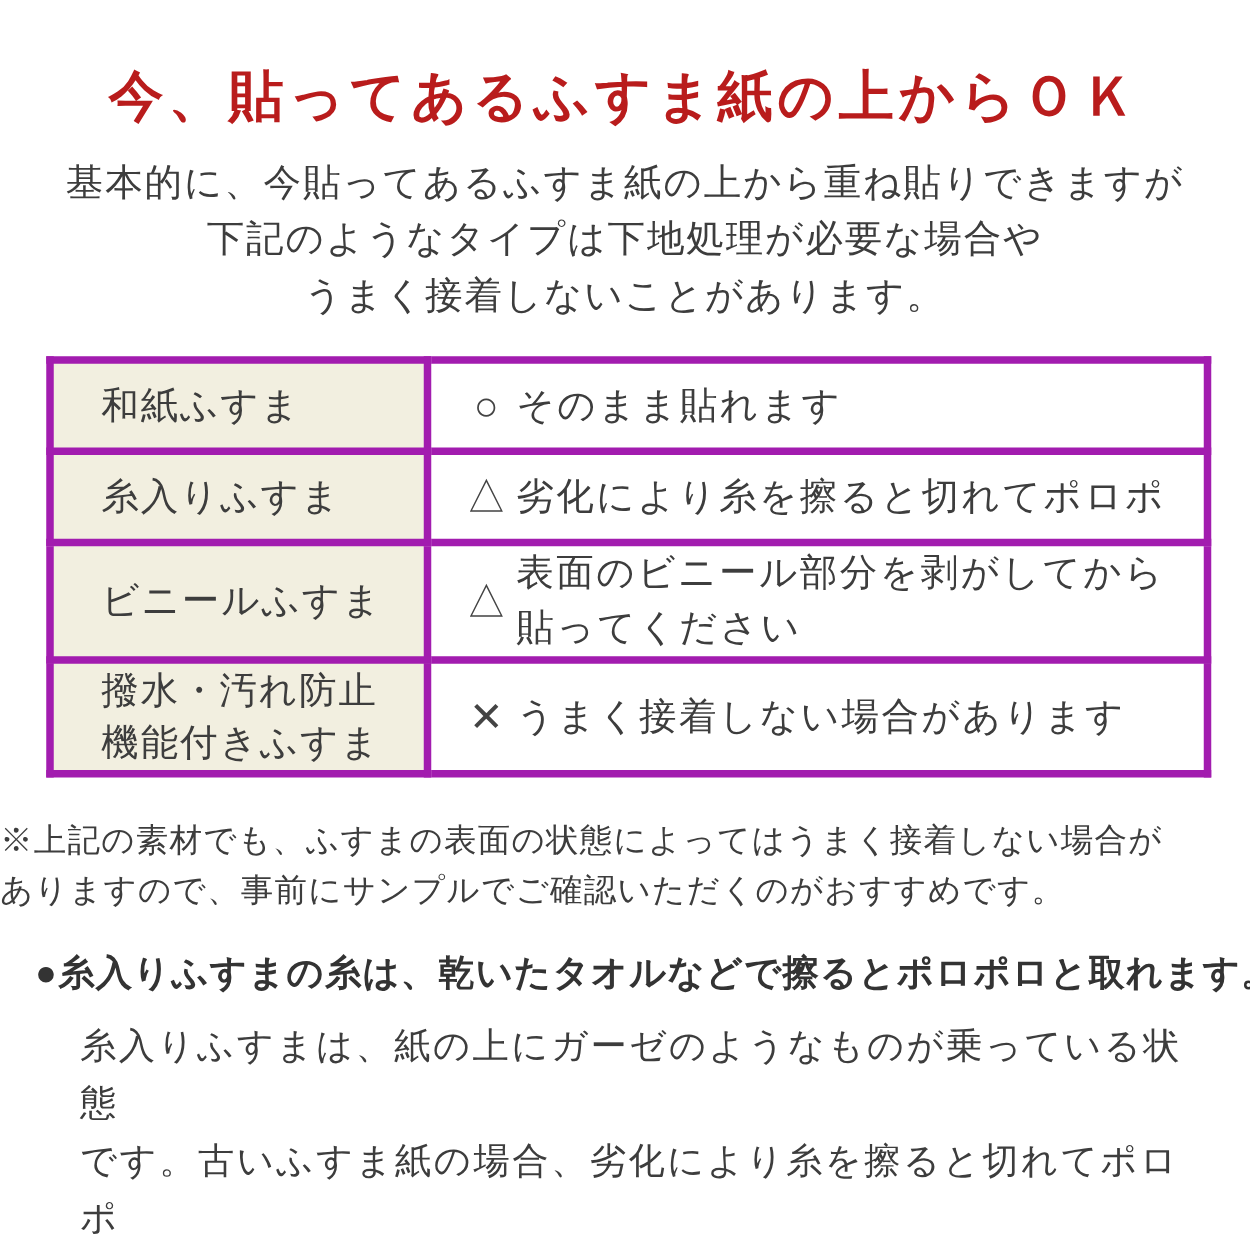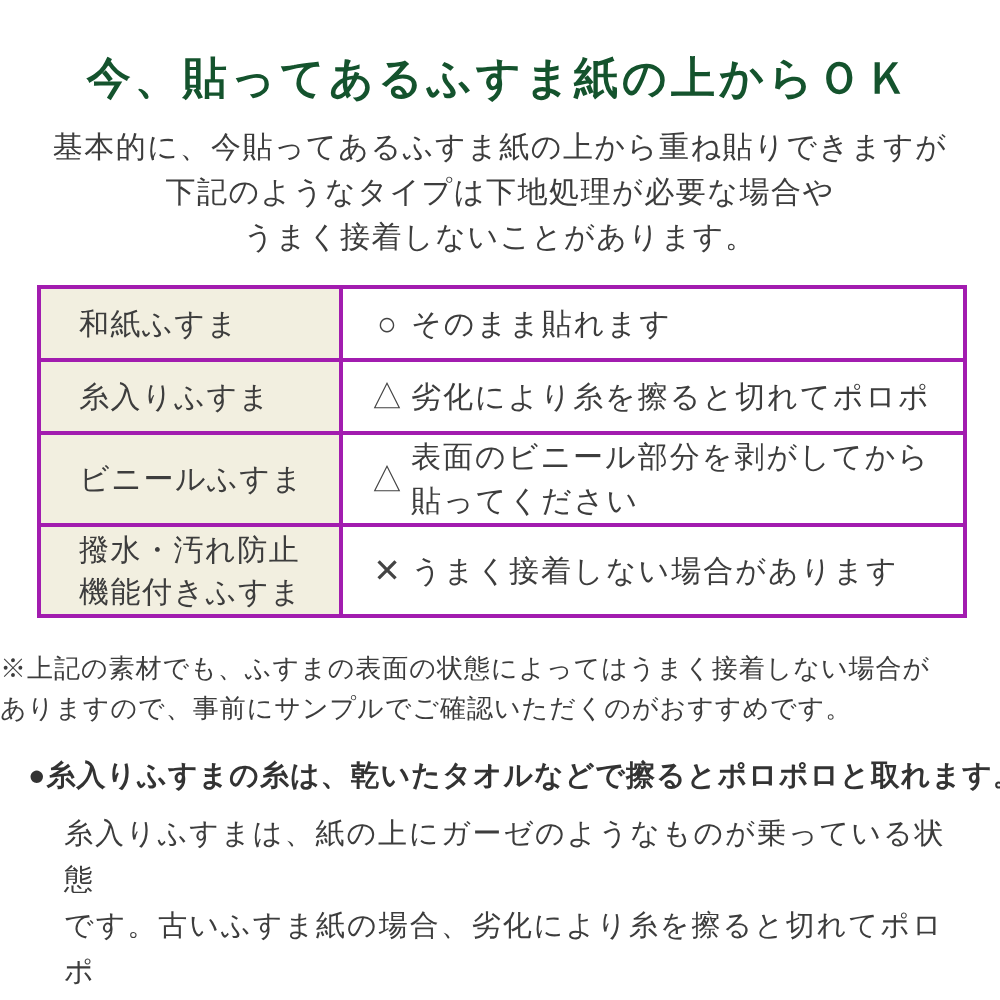--- a/index.html
+++ b/index.html
@@ -19,39 +19,39 @@
     height: 1000px;
     background: #ffffff;
   }
   .title {
     margin: 50px 0 0 0;
     text-align: center;
     font-size: 44px;
     line-height: 56px;
     font-weight: bold;
     letter-spacing: 4px;
-    color: #14532d;
+    color: #b91c1c;
     white-space: nowrap;
   }
   .intro {
     margin: 18px 0 0 0;
     text-align: center;
     font-size: 30px;
     line-height: 45px;
     letter-spacing: 1.5px;
     white-space: pre-line;
   }
   table.compat {
     border-collapse: collapse;
     table-layout: fixed;
     margin: 26px 0 0 37px;
     width: 926px;
   }
   table.compat td {
-    border: 4px solid #a21caf;
+    border: 6px solid #a21caf;
     box-sizing: border-box;
   }
   td.type-cell {
     width: 302px;
     background: #f2efe0;
     font-size: 30px;
     line-height: 42px;
     letter-spacing: 1.5px;
     padding: 0 0 0 38px;
     vertical-align: middle;

